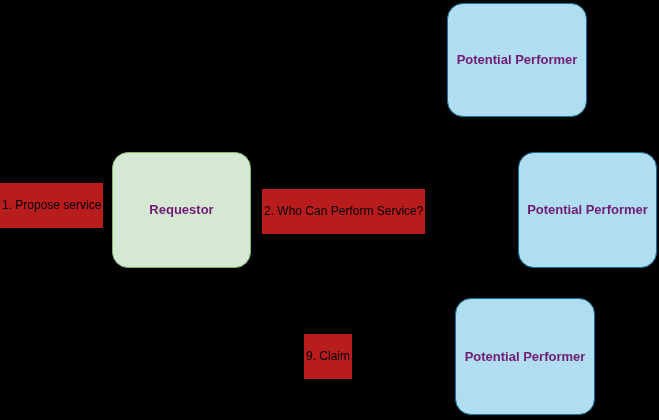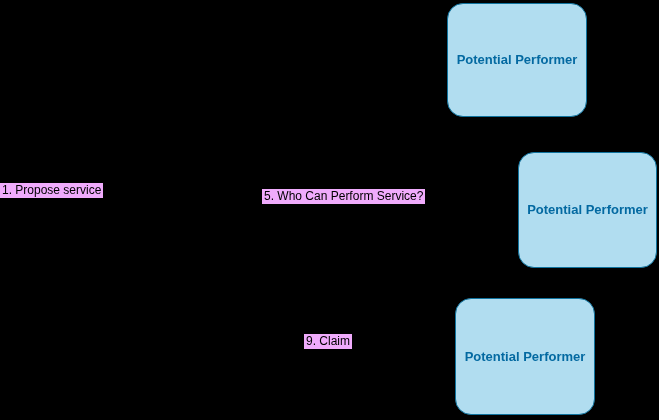--- a/index.html
+++ b/index.html
@@ -21,57 +21,60 @@
     border: 1.5px solid #000;
     border-radius: 16px;
     display: flex;
     align-items: center;
     justify-content: center;
     text-align: center;
   }
   .node .node-label {
     font-size: 13px;
     font-weight: bold;
-    color: #0369a1;
+    color: #701a75;
     line-height: 1.2;
   }
   .pos-requestor      { left: 112px; top: 152px; width: 139px; height: 116px; }
   .pos-performer-top  { left: 447px; top:   3px; width: 140px; height: 114px; }
   .pos-performer-mid  { left: 518px; top: 152px; width: 139px; height: 116px; }
   .pos-performer-bot  { left: 455px; top: 298px; width: 140px; height: 117px; }
   .edge-label {
     position: absolute;
-    background: #f0abfc;
+    background: #b91c1c;
     color: #000000;
     font-size: 12px;
     line-height: 15px;
-    padding: 0 2px;
+    padding: 15px 2px;
     white-space: nowrap;
   }
   .pos-label-1 { left: 0px;   top: 183px; }
   .pos-label-2 { left: 262px; top: 189px; }
   .pos-label-3 { left: 304px; top: 334px; }
 </style>
 </head>
 <body>
 
 <div class="canvas">
 
+  <div class="node pos-requestor" style="background: rgb(213, 232, 212); border-color: rgb(130, 179, 102);">
+    <span class="node-label">Requestor</span>
+  </div>
 
   <div class="node pos-performer-top" style="background: rgb(177, 221, 240); border-color: rgb(16, 115, 158);">
     <span class="node-label">Potential Performer</span>
   </div>
 
   <div class="node pos-performer-mid" style="background: rgb(177, 221, 240); border-color: rgb(16, 115, 158);">
     <span class="node-label">Potential Performer</span>
   </div>
 
   <div class="node pos-performer-bot" style="background: rgb(177, 221, 240); border-color: rgb(16, 115, 158);">
     <span class="node-label">Potential Performer</span>
   </div>
 
   <div class="edge-label pos-label-1">1. Propose service</div>
 
-  <div class="edge-label pos-label-2">5. Who Can Perform Service?</div>
+  <div class="edge-label pos-label-2">2. Who Can Perform Service?</div>
 
   <div class="edge-label pos-label-3">9. Claim</div>
 
 </div>
 
 </body></html>

